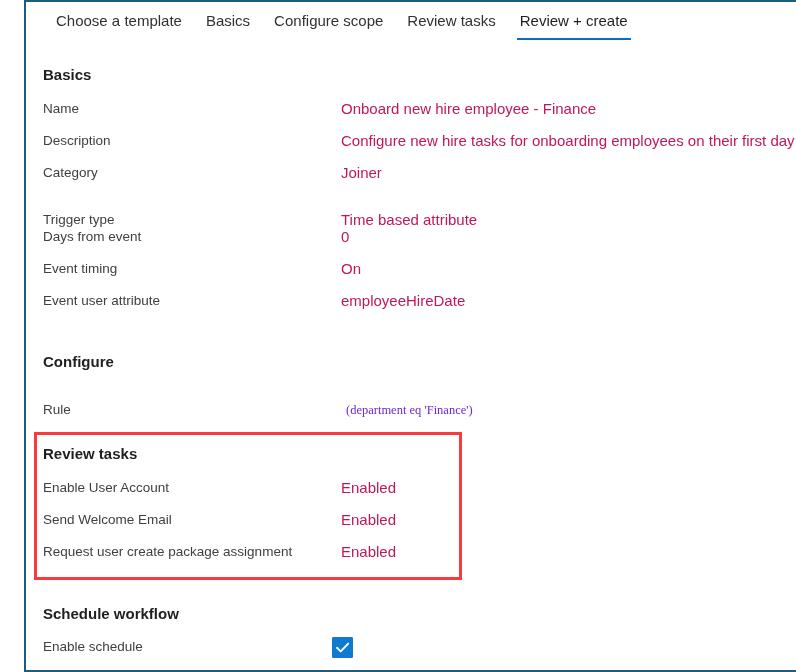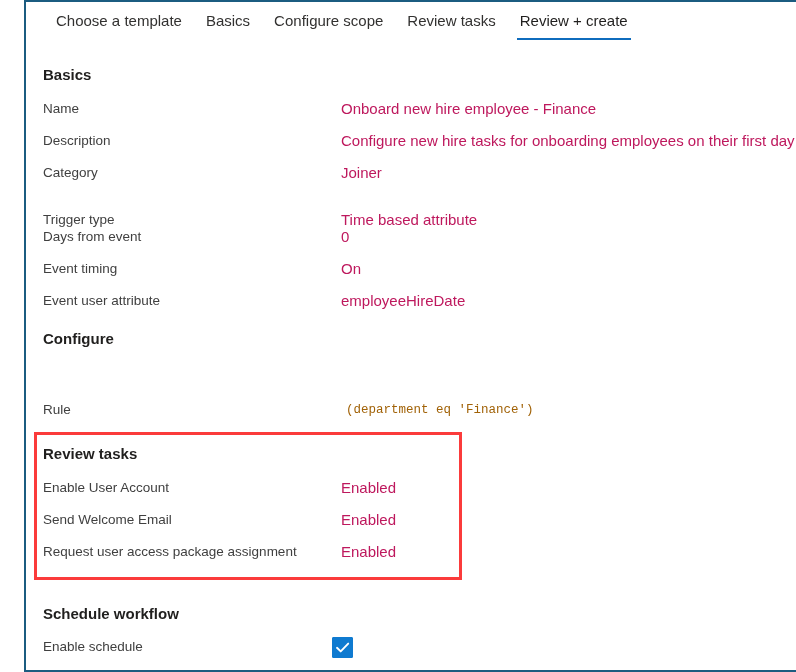--- a/index.html
+++ b/index.html
@@ -96,23 +96,23 @@
     position: absolute;
     left: 315px;
     top: 0;
     font-size: 15px;
     color: #be185d;
     line-height: 20px;
     white-space: nowrap;
   }
   .row .value.rule-value {
     left: 320px;
-    font-family: Liberation Mono, monospace;
+    font-family: Liberation Serif, serif;
     font-size: 12.5px;
-    color: #a16207;
+    color: #6d28d9;
   }
 
   
   .highlight-box {
     position: absolute;
     left: 8px;
     top: 384px;
     width: 428px;
     height: 148px;
     border: 3px solid #fb3b3b;
@@ -186,21 +186,21 @@
     <div class="row" style="top:211px;">
       <span class="label">Event timing</span>
       <span class="value">On</span>
     </div>
 
     <div class="row" style="top:243px;">
       <span class="label">Event user attribute</span>
       <span class="value">employeeHireDate</span>
     </div>
 
-    <div class="section-heading" style="top:282px;">Configure</div>
+    <div class="section-heading" style="top:305px;">Configure</div>
 
 
     <div class="row" style="top:352px;">
       <span class="label">Rule</span>
       <span class="value rule-value">(department eq 'Finance')</span>
     </div>
 
     <div class="highlight-box"></div>
 
     <div class="section-heading" style="top:397px;">Review tasks</div>
@@ -209,21 +209,21 @@
       <span class="label">Enable User Account</span>
       <span class="value">Enabled</span>
     </div>
 
     <div class="row" style="top:462px;padding-left:17px;">
       <span class="label">Send Welcome Email</span>
       <span class="value">Enabled</span>
     </div>
 
     <div class="row" style="top:494px;">
-      <span class="label">Request user access package assignment</span>
+      <span class="label">Request user create package assignment</span>
       <span class="value">Enabled</span>
     </div>
 
     <div class="section-heading" style="top:557px;">Schedule workflow</div>
 
     <div class="row" style="top:589px;">
       <span class="label">Enable schedule</span>
     </div>
 
     <div class="checkbox">

